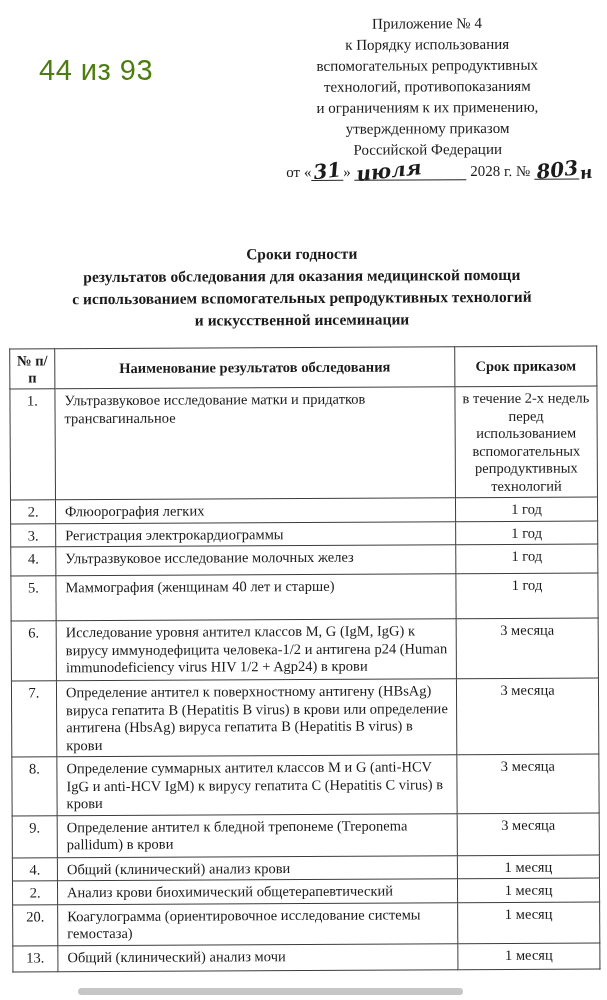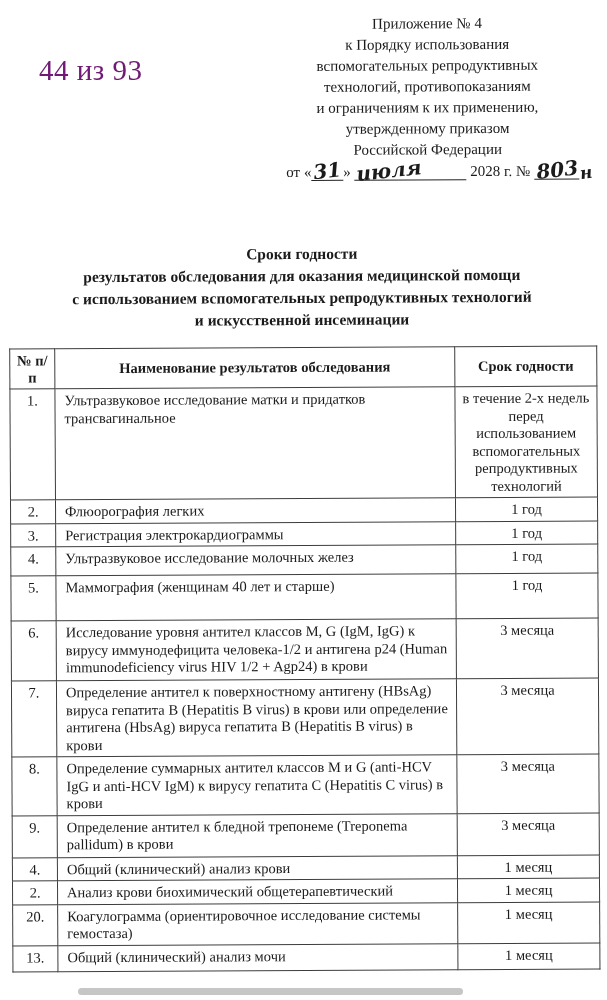--- a/index.html
+++ b/index.html
@@ -9,23 +9,23 @@
     font-family: "Liberation Serif", serif;
     color: #1b1b1b;
     position: relative;
     overflow: hidden;
   }
   .page { position: absolute; inset: 0; background: #fff; }
 
   
   .page-indicator {
     position: absolute; left: 39px; top: 54px;
-    font-family: Liberation Serif, serif;
+    font-family: Liberation Sans, sans-serif;
     font-size: 29px; font-weight: 500;
-    color: #701a75; letter-spacing: 0.5px;
+    color: #4d7c0f; letter-spacing: 0.5px;
     user-select: none;
   }
 
   
   .doc { position: absolute; inset: 0; transform: rotate(-0.3deg); transform-origin: 50% 50%; }
 
   .header-block {
     position: absolute; left: 252px; top: 14px; width: 355px;
     text-align: center; font-size: 15px; line-height: 21px;
   }
@@ -129,21 +129,21 @@
     <table class="validity">
       <colgroup>
           <col class="c-num">
           <col class="c-name">
           <col class="c-val">
         </colgroup>
       <thead>
         <tr>
           <th>№ п/п</th>
           <th>Наименование результатов обследования</th>
-          <th>Срок годности</th>
+          <th>Срок приказом</th>
         </tr>
       </thead>
       <tbody>
         <tr>
             <td class="num">1.</td>
             <td class="name">Ультразвуковое исследование матки и придатков трансвагинальное</td>
             <td class="val">в течение 2-х недель перед использованием вспомогательных репродуктивных технологий</td>
           </tr>
         <tr>
             <td class="num">2.</td>

